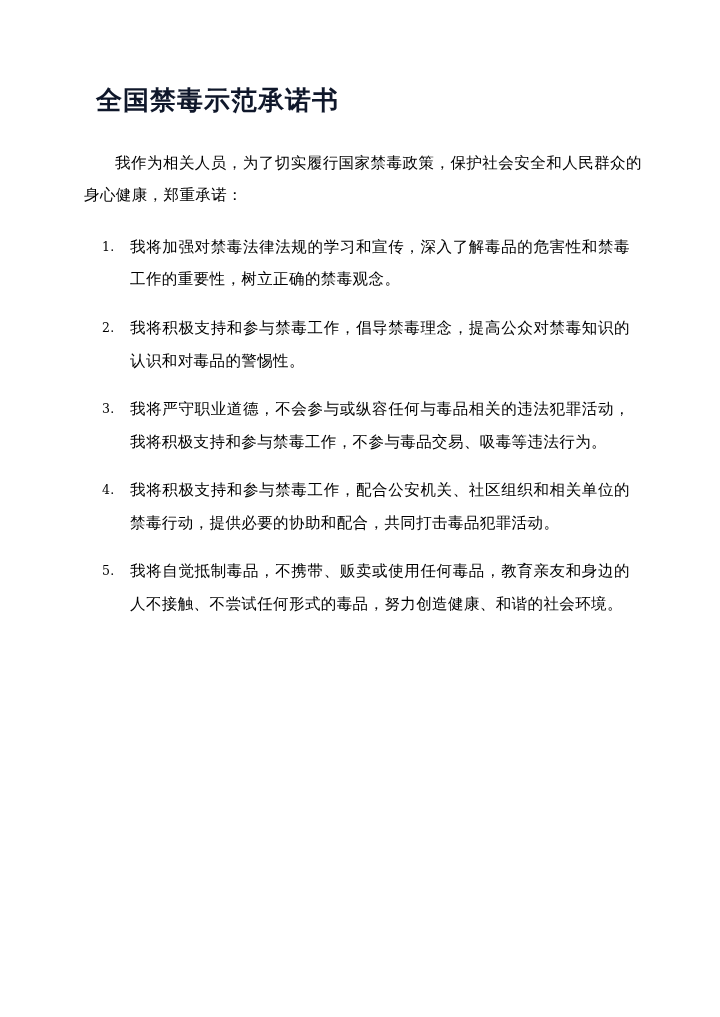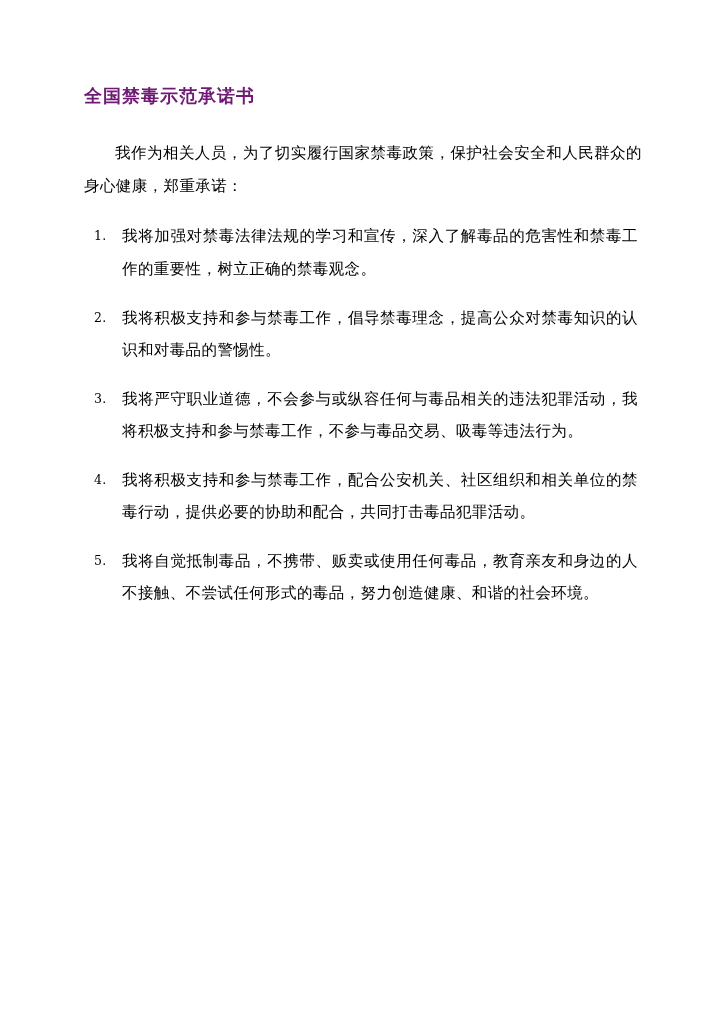--- a/index.html
+++ b/index.html
@@ -17,37 +17,38 @@
   .page {
     position: relative;
     width: 720px;
     height: 1017px;
     box-sizing: border-box;
     padding: 72px 78px 60px 84px;
   }
   .doc-title {
     font-family: "DejaVu Sans", "Liberation Sans", sans-serif;
     font-weight: bold;
-    font-size: 18px;
+    font-size: 26px;
     line-height: 1.3;
     letter-spacing: 1px;
-    margin: 12px 0 30px 0;
-    color: #701a75;
+    margin: 12px 0 30px 12px;
+    color: #0f172a;
   }
   .intro {
     font-size: 15.5px;
     line-height: 2.1;
     text-align: justify;
     text-indent: 2em;
     margin: 16px 0 18px 0;
     letter-spacing: 0.4px;
+    font-family: Liberation Mono, monospace;
   }
   ol.pledge-list {
     list-style: none;
-    margin: 4px;
+    margin: 12px;
     padding: 0;
     counter-reset: pledge;
   }
   ol.pledge-list > li {
     position: relative;
     counter-increment: pledge;
     padding-left: 34px;
     margin-bottom: 16px;
     font-size: 15.5px;
     line-height: 2.1;

